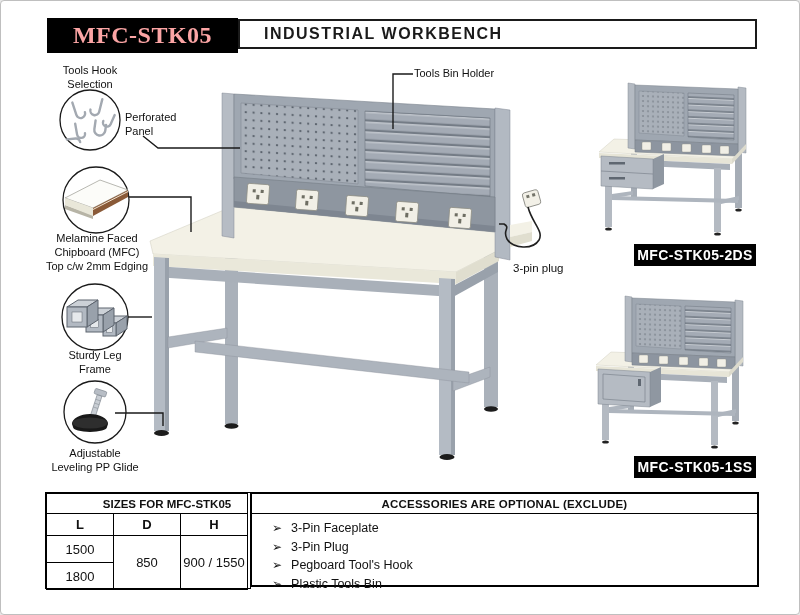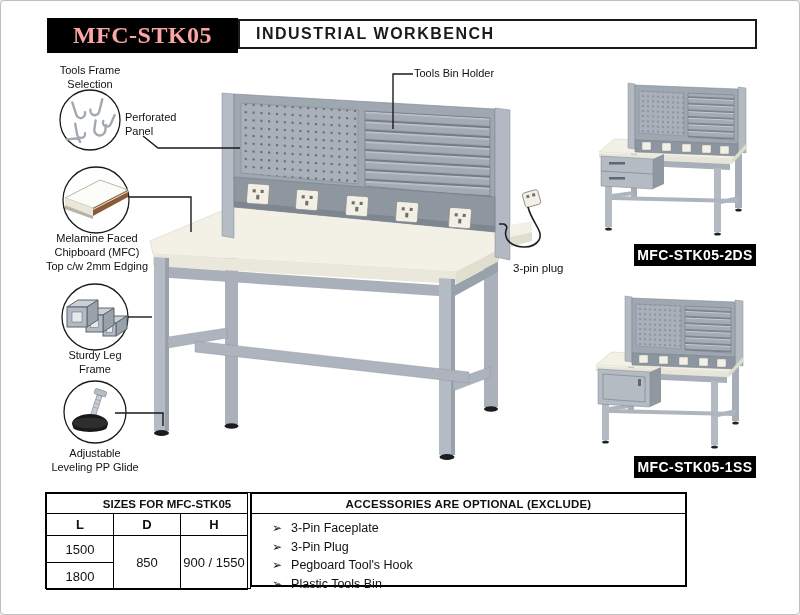--- a/index.html
+++ b/index.html
@@ -14,21 +14,21 @@
     position:absolute;left:46px;top:17px;width:191px;height:35px;
     background:#000;display:flex;align-items:center;justify-content:center;
   }
   .model-box span{
     font-family:"Liberation Serif", serif;font-weight:bold;
     font-size:24px;letter-spacing:.5px;color:#fca5a5;
   }
   .title-box{
     position:absolute;left:237px;top:18px;width:519px;height:30px;
     background:#fff;border:2px solid #1a1a1a;box-sizing:border-box;
-    display:flex;align-items:center;padding-left:16px;
+    display:flex;align-items:center;padding-left:24px;
   }
   .title-box span{font-size:16px;font-weight:bold;letter-spacing:1.5px;color:#1a1a1a;}
   
   .art{position:absolute;left:0;top:0;width:800px;height:615px;}
   
   .lbl{position:absolute;font-size:11px;line-height:1.25;color:#111;}
   .lbl.center{text-align:center;}
   .lbl-tools-hook{left:46px;top:63px;width:86px;}
   .lbl-perforated{left:124px;top:110px;width:80px;}
   .lbl-tools-bin{left:413px;top:66px;width:120px;}
@@ -51,21 +51,21 @@
   }
   .sizes td{
     border:1px solid #000;text-align:center;vertical-align:middle;
     font-size:13px;padding:0;
   }
   .sizes .t-title{font-size:11.5px;font-weight:bold;height:19px;padding-left:40px;}
   .sizes .t-col{font-weight:bold;height:21px;font-size:13px;}
   .sizes .t-val{height:26px;}
   .sizes-wrap{position:absolute;left:44px;top:491px;width:204px;height:95px;border:1px solid #000;}
   .acc{
-    position:absolute;left:249px;top:491px;width:437px;height:95px;
+    position:absolute;left:249px;top:491px;width:509px;height:95px;
     border:2px solid #000;box-sizing:border-box;
   }
   .acc-head{
     height:19px;border-bottom:1px solid #000;display:flex;align-items:center;
     justify-content:center;font-size:11.5px;font-weight:bold;letter-spacing:.2px;
   }
   .acc-list{padding:5px 0 0 20px;}
   .acc-item{font-size:12.5px;line-height:18.5px;display:flex;align-items:baseline;}
   .acc-item .bullet{margin-right:9px;font-size:12px;}
 </style>
@@ -264,21 +264,21 @@
     <g>
       <use href="#mini-bench" transform="translate(-3,213)"></use>
       <polygon points="649,371 660,366 660,401 649,406" fill="#8f97a1"></polygon>
       <polygon points="597,368 649,371 649,406 597,403" fill="#b5bbc3" stroke="#7d848e" stroke-width="0.5"></polygon>
       <polygon points="602,373 644,376 644,401 602,398" fill="none" stroke="#7d848e" stroke-width="0.7"></polygon>
       <rect x="637" y="378" width="3" height="7" fill="#5f6771"></rect>
     </g>
   </svg>
 
   <div class="lbl center lbl-tools-hook">
-    <div>Tools Frame</div>
+    <div>Tools Hook</div>
     <div>Selection</div>
   </div>
   <div class="lbl lbl-perforated">
     <div>Perforated</div>
     <div>Panel</div>
   </div>
   <div class="lbl lbl-tools-bin">Tools Bin Holder</div>
   <div class="lbl center lbl-mfc">
     <div>Melamine Faced</div>
     <div>Chipboard (MFC)</div>

